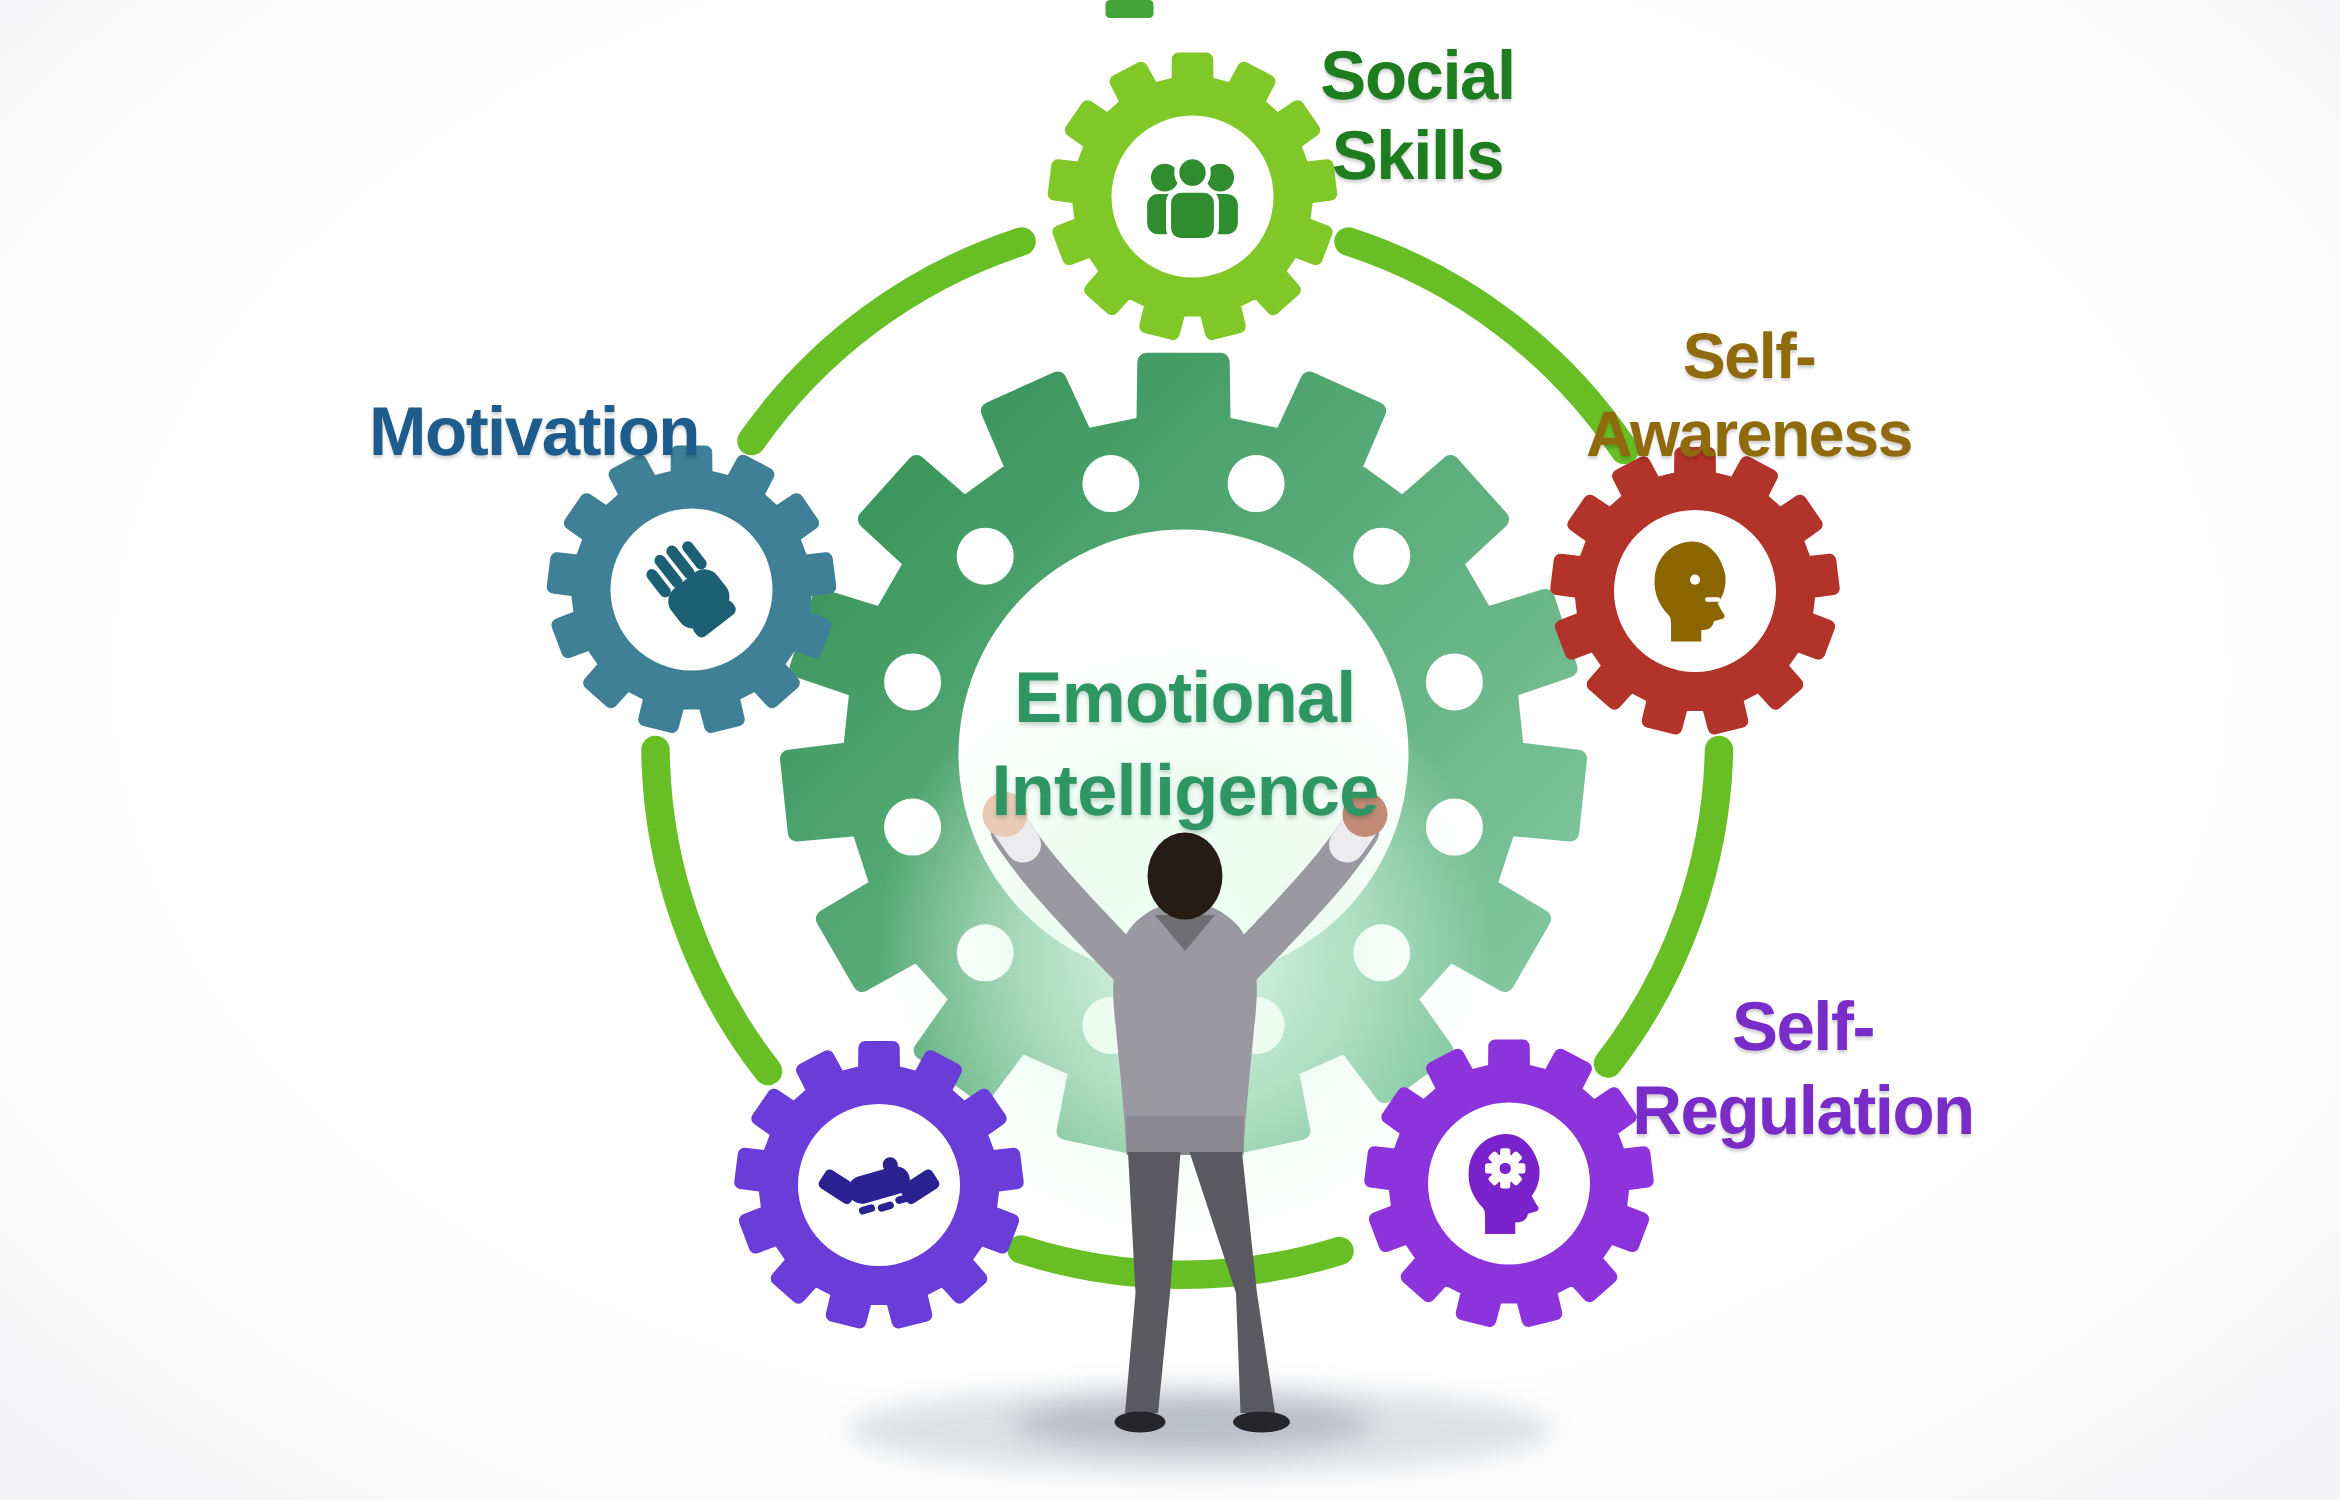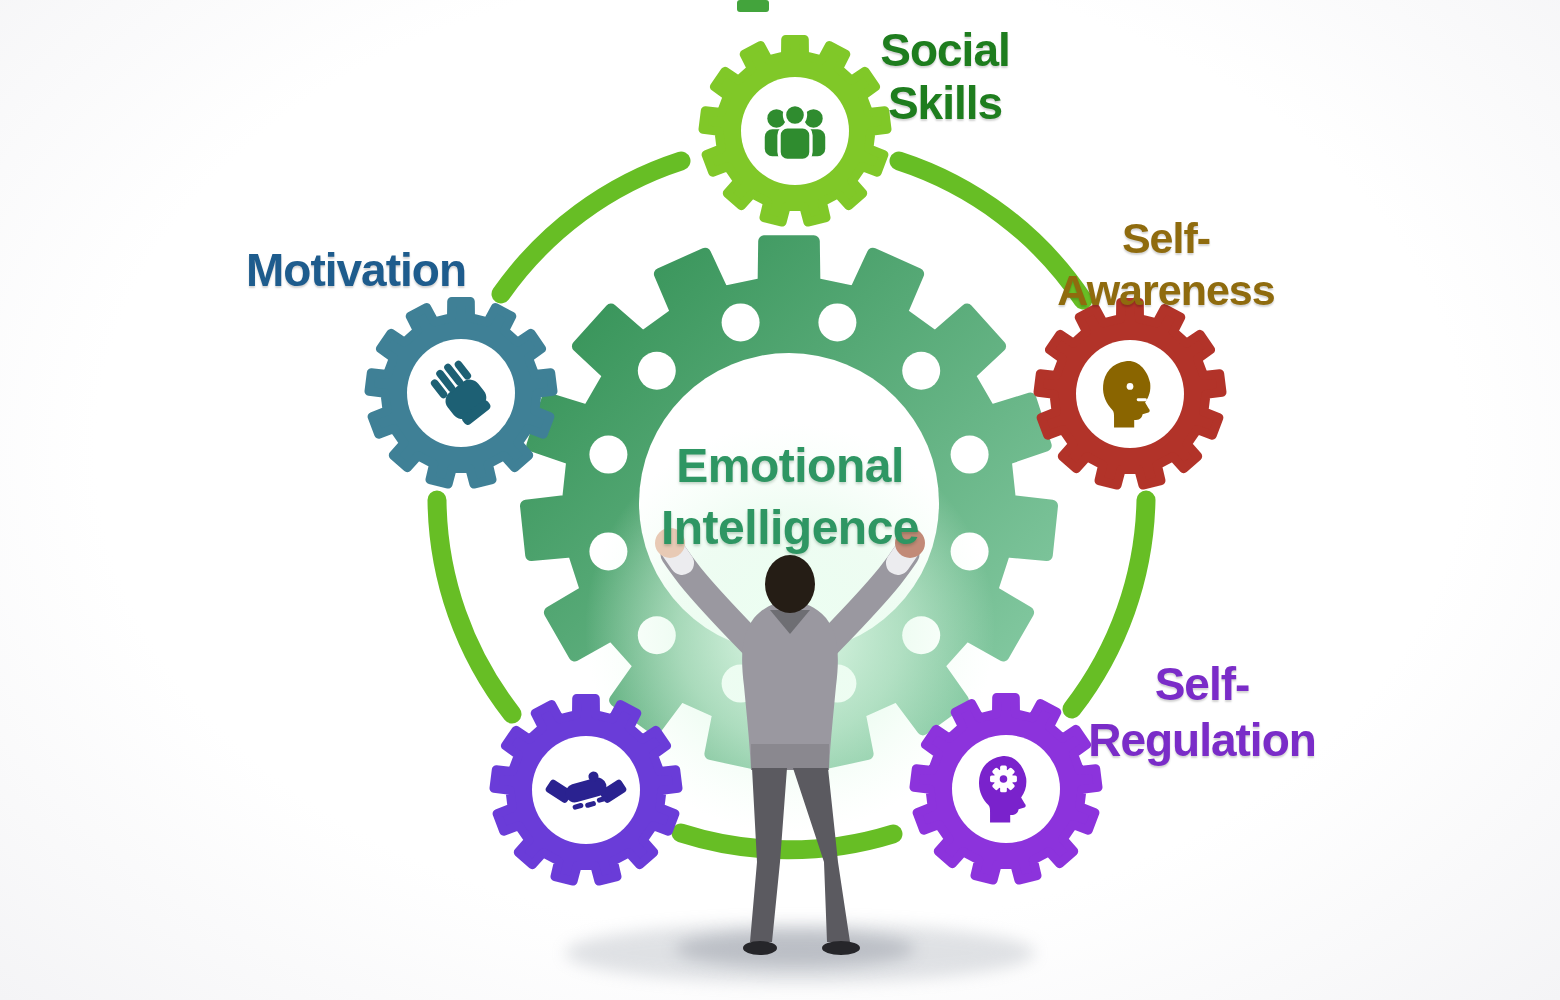--- a/index.html
+++ b/index.html
@@ -14,21 +14,21 @@
   }
   .stage > svg{position:absolute;left:0;top:0;z-index:1;}
   .label{
     position:absolute;z-index:2;
     transform:translate(-50%,-50%);
     text-align:center;font-weight:bold;white-space:pre-line;
     letter-spacing:-1px;pointer-events:none;
     text-shadow:0 2px 2px rgba(0,0,0,0.18);
   }
   .label[data-name="label-social-skills"]{left:945px;top:77px;font-size:46px;line-height:53px;}
-  .label[data-name="label-motivation"]{left:356px;top:270px;font-size:46px;}
+  .label[data-name="label-motivation"]{left:356px;top:287px;font-size:46px;}
   .label[data-name="label-self-awareness"]{left:1166px;top:264px;font-size:43px;line-height:52px;}
   .label[data-name="label-self-regulation"]{left:1202px;top:712px;font-size:46px;line-height:56px;}
   .label[data-name="label-empathy"]{left:404px;top:738px;font-size:48px;}
   .label[data-name="center-gear-label"]{
     left:790px;top:497px;font-size:48px;line-height:62px;letter-spacing:-0.5px;
     text-shadow:0 2px 3px rgba(0,60,20,0.22);
   }
 </style>
 </head>
 <body>

